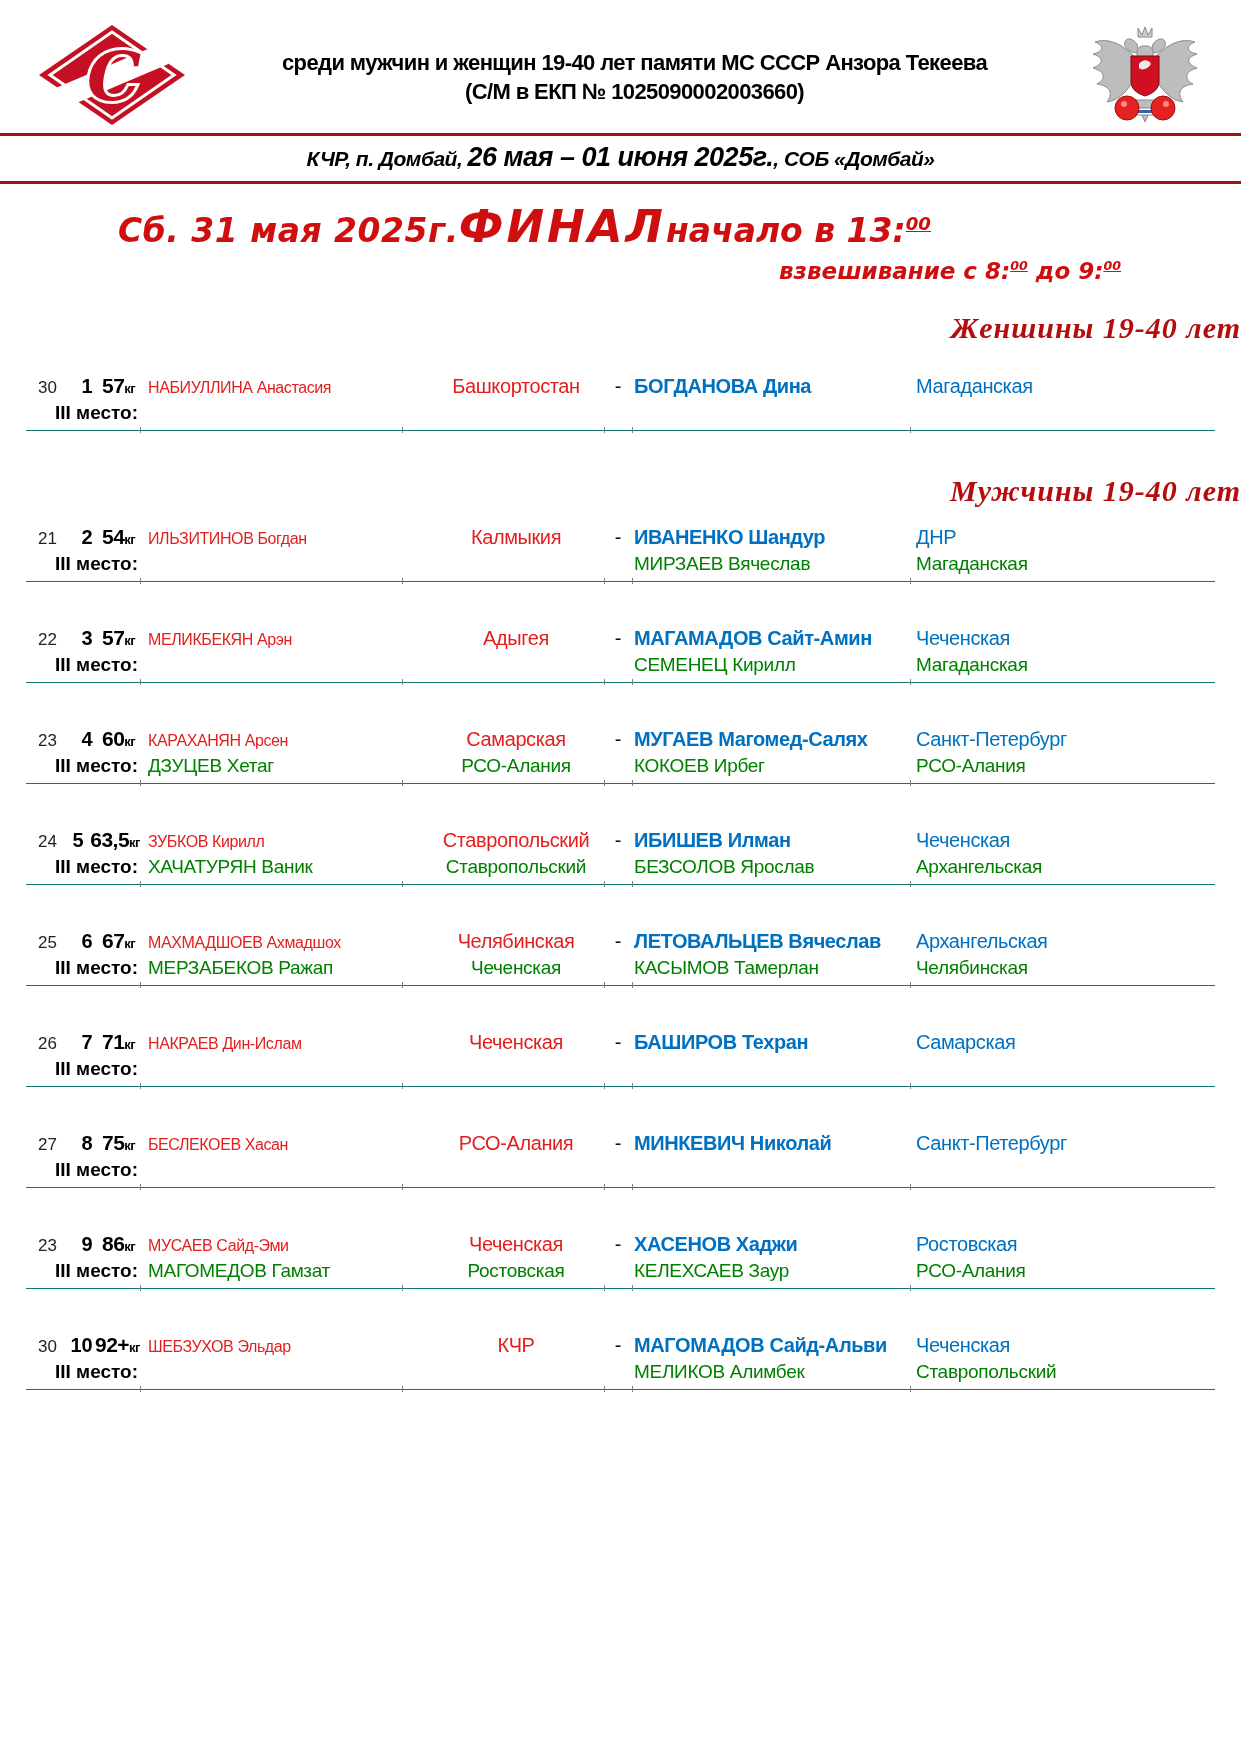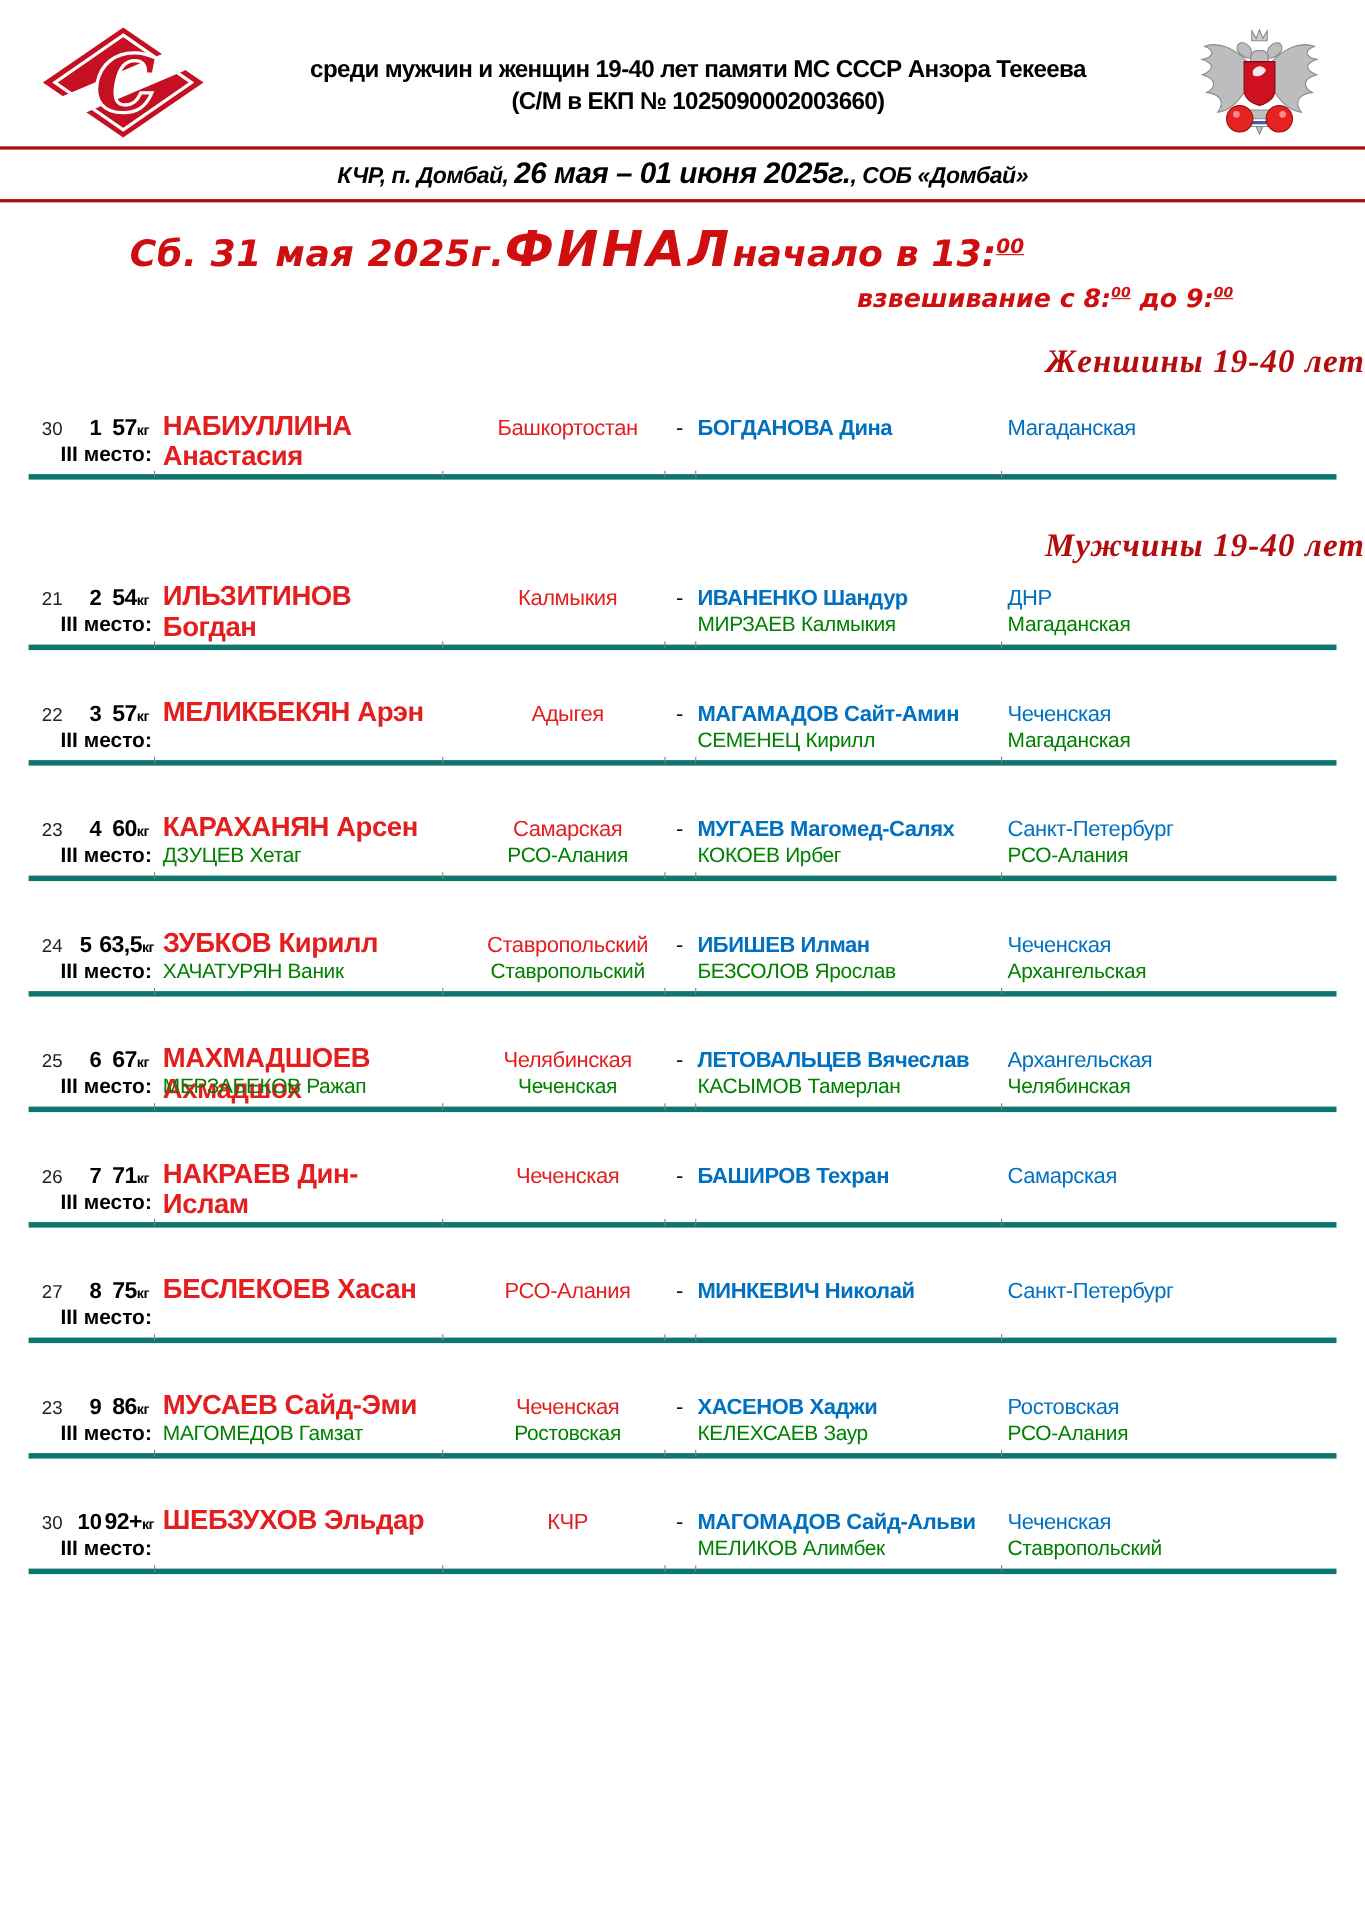--- a/index.html
+++ b/index.html
@@ -47,36 +47,36 @@
   .section-title{
     text-align:right;font-family:Liberation Serif, serif;
     font-style:italic;font-weight:bold;font-size:30px;line-height:36px;
     color:var(--darkred);letter-spacing:1px;
   }
   .sec-women .section-title{margin-top:26px;}
   .sec-men  .section-title{margin-top:20px;padding-left:22px;}
   .bouts{margin:26px 26px 0 26px;}
   .sec-men .bouts{margin-top:14px;}
   
-  .bout{border-bottom:5px solid #0f766e;padding-bottom:4px;margin-bottom:42px;position:relative;}
+  .bout{border-bottom:1px solid #0f766e;padding-bottom:4px;margin-bottom:42px;position:relative;}
   .bout-line{display:grid;grid-template-columns:114px 262px 202px 28px 278px 1fr;align-items:baseline;}
   .line-main{height:28px;line-height:28px;}
   .line-second{height:26px;line-height:26px;}
   .c1{padding-left:12px;display:flex;align-items:baseline;}
   .c2{padding-left:8px;}
   .c3{padding-left:26px;text-align:center;}
   .c4{text-align:center;}
   .c5{padding-left:2px;}
   .c6{padding-left:6px;}
   .seq{width:34px;font-size:17px;color:#222;}
   .bout-no{width:30px;text-align:center;font-weight:bold;font-size:20px;color:#000;}
   .wt{font-weight:bold;font-size:21px;color:#000;white-space:nowrap;letter-spacing:-0.5px;}
   .kg{font-size:13px;font-weight:bold;}
   .third-label{padding-left:29px;font-weight:bold;font-size:19px;color:#000;display:block;}
-  .red-b{color:var(--red);font-weight:bold;font-size:25px;letter-spacing:-0.4px;}
+  .red-b{color:var(--red);font-weight:normal;font-size:16px;letter-spacing:-0.4px;}
   .red-r{color:var(--red);font-size:20px;letter-spacing:-0.4px;}
   .blue-b{color:var(--blue);font-weight:bold;font-size:20px;letter-spacing:-0.4px;}
   .blue-r{color:var(--blue);font-size:20px;letter-spacing:-0.4px;}
   .grn{color:var(--green);font-size:19px;letter-spacing:-0.3px;}
   .vs{font-size:20px;color:#111;}
   .ticks{position:absolute;left:114px;bottom:-3px;width:1px;height:6px;background:#808080;
          box-shadow:262px 0 #808080,464px 0 #808080,492px 0 #808080,770px 0 #808080;}
   
   .footer{margin-top:408px;text-align:center;font-size:19px;color:#000;padding-left:32px;}
 </style>
@@ -186,21 +186,21 @@
             <span class="c3 red-r">Калмыкия</span>
             <span class="c4 vs">-</span>
             <span class="c5 blue-b">ИВАНЕНКО Шандур</span>
             <span class="c6 blue-r">ДНР</span>
           </div>
           <div class="bout-line line-second">
             <span class="third-label">III место:</span>
             <span class="c2 grn"></span>
             <span class="c3 grn"></span>
             <span class="c4"></span>
-            <span class="c5 grn">МИРЗАЕВ Калмыкия</span>
+            <span class="c5 grn">МИРЗАЕВ Вячеслав</span>
             <span class="c6 grn">Магаданская</span>
           </div>
           <div class="ticks"></div>
         </div>
 
         <div class="bout">
           <div class="bout-line line-main">
             <span class="c1">
               <span class="seq">22</span>
               <span class="bout-no">3</span>

